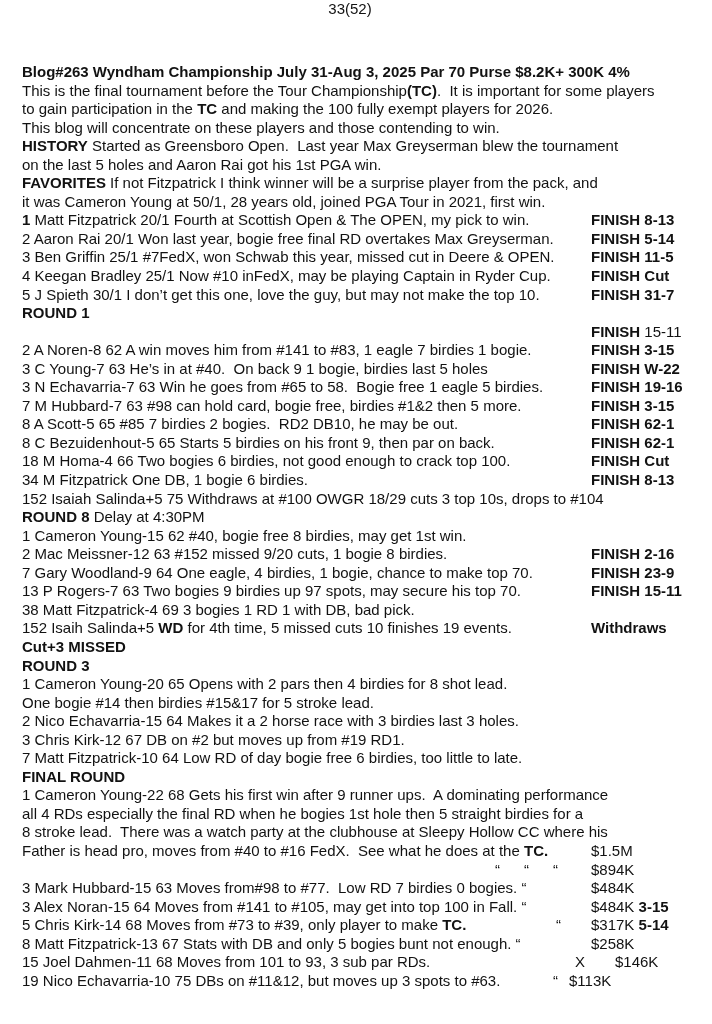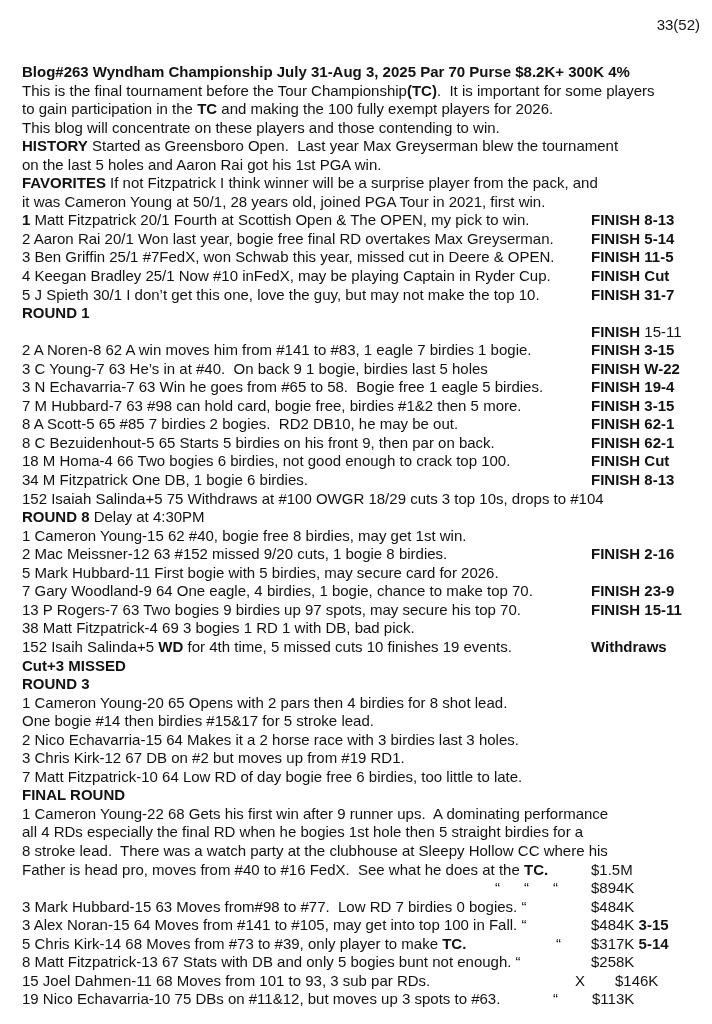--- a/index.html
+++ b/index.html
@@ -3,22 +3,22 @@
 <meta charset="utf-8">
 <style>
   html,body{margin:0;padding:0;}
   body{
     width:712px;height:1024px;position:relative;
     background:#ffffff;color:#121212;
     font-family:"Liberation Sans","DejaVu Sans",sans-serif;
     font-size:15px;overflow:hidden;
   }
   .page-number{
-    position:absolute;top:16px;left:0;width:700px;
-    text-align:right;letter-spacing:0;
+    position:absolute;top:0;left:0;width:700px;
+    text-align:center;letter-spacing:0;
   }
   .doc{
     position:absolute;left:22px;top:63px;right:0;
   }
   .doc-line{
     position:relative;height:18.56px;line-height:18.56px;
     white-space:pre;
   }
   .doc-line .main{white-space:pre;}
   .doc-line .b{font-weight:bold;}
@@ -45,31 +45,30 @@
     <div class="doc-line"><span class="main"><span>it was Cameron Young at 50/1, 28 years old, joined PGA Tour in 2021, first win.</span></span></div>
     <div class="doc-line"><span class="main"><span class="b">1</span><span> Matt Fitzpatrick 20/1 Fourth at Scottish Open &amp; The OPEN, my pick to win.</span></span><span class="right" style="left: 569px;"><span class="b">FINISH 8-13</span></span></div>
     <div class="doc-line"><span class="main"><span>2 Aaron Rai 20/1 Won last year, bogie free final RD overtakes Max Greyserman.</span></span><span class="right" style="left: 569px;"><span class="b">FINISH 5-14</span></span></div>
     <div class="doc-line"><span class="main"><span>3 Ben Griffin 25/1 #7FedX, won Schwab this year, missed cut in Deere &amp; OPEN.</span></span><span class="right" style="left: 569px;"><span class="b">FINISH 11-5</span></span></div>
     <div class="doc-line"><span class="main"><span>4 Keegan Bradley 25/1 Now #10 inFedX, may be playing Captain in Ryder Cup.</span></span><span class="right" style="left: 569px;"><span class="b">FINISH Cut</span></span></div>
     <div class="doc-line"><span class="main"><span>5 J Spieth 30/1 I don’t get this one, love the guy, but may not make the top 10.</span></span><span class="right" style="left: 569px;"><span class="b">FINISH 31-7</span></span></div>
     <div class="doc-line"><span class="main"><span class="b">ROUND 1</span></span></div>
     <div class="doc-line"><span class="right" style="left: 569px;"><span class="b">FINISH </span><span>15-11</span></span></div>
     <div class="doc-line"><span class="main"><span>2 A Noren-8 62 A win moves him from #141 to #83, 1 eagle 7 birdies 1 bogie.</span></span><span class="right" style="left: 569px;"><span class="b">FINISH 3-15</span></span></div>
     <div class="doc-line"><span class="main"><span>3 C Young-7 63 He’s in at #40.  On back 9 1 bogie, birdies last 5 holes</span></span><span class="right" style="left: 569px;"><span class="b">FINISH W-22</span></span></div>
-    <div class="doc-line"><span class="main"><span>3 N Echavarria-7 63 Win he goes from #65 to 58.  Bogie free 1 eagle 5 birdies.</span></span><span class="right" style="left: 569px;"><span class="b">FINISH 19-4</span></span></div>
+    <div class="doc-line"><span class="main"><span>3 N Echavarria-7 63 Win he goes from #65 to 58.  Bogie free 1 eagle 5 birdies.</span></span><span class="right" style="left: 569px;"><span class="b">FINISH 19-16</span></span></div>
     <div class="doc-line"><span class="main"><span>7 M Hubbard-7 63 #98 can hold card, bogie free, birdies #1&amp;2 then 5 more.</span></span><span class="right" style="left: 569px;"><span class="b">FINISH 3-15</span></span></div>
     <div class="doc-line"><span class="main"><span>8 A Scott-5 65 #85 7 birdies 2 bogies.  RD2 DB10, he may be out.</span></span><span class="right" style="left: 569px;"><span class="b">FINISH 62-1</span></span></div>
     <div class="doc-line"><span class="main"><span>8 C Bezuidenhout-5 65 Starts 5 birdies on his front 9, then par on back.</span></span><span class="right" style="left: 569px;"><span class="b">FINISH 62-1</span></span></div>
     <div class="doc-line"><span class="main"><span>18 M Homa-4 66 Two bogies 6 birdies, not good enough to crack top 100.</span></span><span class="right" style="left: 569px;"><span class="b">FINISH Cut</span></span></div>
     <div class="doc-line"><span class="main"><span>34 M Fitzpatrick One DB, 1 bogie 6 birdies.</span></span><span class="right" style="left: 569px;"><span class="b">FINISH 8-13</span></span></div>
     <div class="doc-line"><span class="main"><span>152 Isaiah Salinda+5 75 Withdraws at #100 OWGR 18/29 cuts 3 top 10s, drops to #104</span></span></div>
     <div class="doc-line"><span class="main"><span class="b">ROUND 8</span><span> Delay at 4:30PM</span></span></div>
     <div class="doc-line"><span class="main"><span>1 Cameron Young-15 62 #40, bogie free 8 birdies, may get 1st win.</span></span></div>
     <div class="doc-line"><span class="main"><span>2 Mac Meissner-12 63 #152 missed 9/20 cuts, 1 bogie 8 birdies.</span></span><span class="right" style="left: 569px;"><span class="b">FINISH 2-16</span></span></div>
-    <div class="doc-line"><span class="main"><span>5 Mark Hubbard-11 First bogie with 5 birdies, may secure card for 2026.</span></span></div>
     <div class="doc-line"><span class="main"><span>7 Gary Woodland-9 64 One eagle, 4 birdies, 1 bogie, chance to make top 70.</span></span><span class="right" style="left: 569px;"><span class="b">FINISH 23-9</span></span></div>
     <div class="doc-line"><span class="main"><span>13 P Rogers-7 63 Two bogies 9 birdies up 97 spots, may secure his top 70.</span></span><span class="right" style="left: 569px;"><span class="b">FINISH 15-11</span></span></div>
     <div class="doc-line"><span class="main"><span>38 Matt Fitzpatrick-4 69 3 bogies 1 RD 1 with DB, bad pick.</span></span></div>
     <div class="doc-line"><span class="main"><span>152 Isaih Salinda+5 </span><span class="b">WD</span><span> for 4th time, 5 missed cuts 10 finishes 19 events.</span></span><span class="right" style="left: 569px;"><span class="b">Withdraws</span></span></div>
     <div class="doc-line"><span class="main"><span class="b">Cut+3 MISSED</span></span></div>
     <div class="doc-line"><span class="main"><span class="b">ROUND 3</span></span></div>
     <div class="doc-line"><span class="main"><span>1 Cameron Young-20 65 Opens with 2 pars then 4 birdies for 8 shot lead.</span></span></div>
     <div class="doc-line"><span class="main"><span>One bogie #14 then birdies #15&amp;17 for 5 stroke lead.</span></span></div>
     <div class="doc-line"><span class="main"><span>2 Nico Echavarria-15 64 Makes it a 2 horse race with 3 birdies last 3 holes.</span></span></div>
     <div class="doc-line"><span class="main"><span>3 Chris Kirk-12 67 DB on #2 but moves up from #19 RD1.</span></span></div>
@@ -78,14 +77,14 @@
     <div class="doc-line"><span class="main"><span>1 Cameron Young-22 68 Gets his first win after 9 runner ups.  A dominating performance</span></span></div>
     <div class="doc-line"><span class="main"><span>all 4 RDs especially the final RD when he bogies 1st hole then 5 straight birdies for a</span></span></div>
     <div class="doc-line"><span class="main"><span>8 stroke lead.  There was a watch party at the clubhouse at Sleepy Hollow CC where his</span></span></div>
     <div class="doc-line"><span class="main"><span>Father is head pro, moves from #40 to #16 FedX.  See what he does at the </span><span class="b">TC.</span></span><span class="right" style="left: 569px;"><span>$1.5M</span></span></div>
     <div class="doc-line"><span class="mark" style="left: 473px;">“</span><span class="mark" style="left: 502px;">“</span><span class="mark" style="left: 531px;">“</span><span class="right" style="left: 569px;"><span>$894K</span></span></div>
     <div class="doc-line"><span class="main"><span>3 Mark Hubbard-15 63 Moves from#98 to #77.  Low RD 7 birdies 0 bogies. “</span></span><span class="right" style="left: 569px;"><span>$484K</span></span></div>
     <div class="doc-line"><span class="main"><span>3 Alex Noran-15 64 Moves from #141 to #105, may get into top 100 in Fall. “</span></span><span class="right" style="left: 569px;"><span>$484K </span><span class="b">3-15</span></span></div>
     <div class="doc-line"><span class="main"><span>5 Chris Kirk-14 68 Moves from #73 to #39, only player to make </span><span class="b">TC.</span></span><span class="mark" style="left: 534px;">“</span><span class="right" style="left: 569px;"><span>$317K </span><span class="b">5-14</span></span></div>
     <div class="doc-line"><span class="main"><span>8 Matt Fitzpatrick-13 67 Stats with DB and only 5 bogies bunt not enough. “</span></span><span class="right" style="left: 569px;"><span>$258K</span></span></div>
     <div class="doc-line"><span class="main"><span>15 Joel Dahmen-11 68 Moves from 101 to 93, 3 sub par RDs.</span></span><span class="mark" style="left: 553px;">X</span><span class="right" style="left: 593px;"><span>$146K</span></span></div>
-    <div class="doc-line"><span class="main"><span>19 Nico Echavarria-10 75 DBs on #11&amp;12, but moves up 3 spots to #63.</span></span><span class="mark" style="left: 531px;">“</span><span class="right" style="left: 570px;"><span>$113K</span></span></div>
+    <div class="doc-line"><span class="main"><span>19 Nico Echavarria-10 75 DBs on #11&amp;12, but moves up 3 spots to #63.</span></span><span class="mark" style="left: 531px;">“</span><span class="right" style="left: 547px;"><span>$113K</span></span></div>
   </div>
 
 </body></html>

